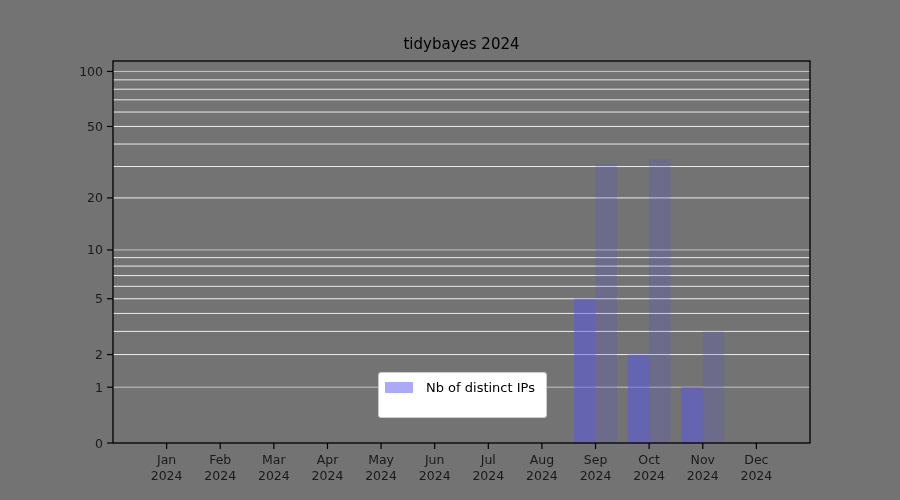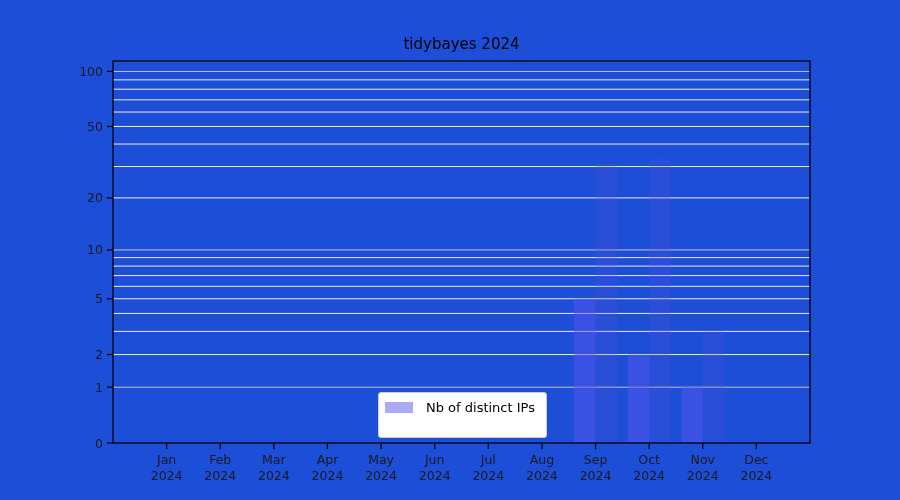--- a/index.html
+++ b/index.html
@@ -1,26 +1,26 @@
 <!DOCTYPE html>
 <html><head>
 <meta charset="utf-8">
 <style>
   html,body{margin:0;padding:0;background:#ffffff;}
   .figure{
-    position:relative;width:900px;height:500px;background:#1d4ed8;
+    position:relative;width:900px;height:500px;background:#737373;
     font-family:"DejaVu Sans",sans-serif;overflow:hidden;
   }
   .chart-title{
     position:absolute;left:113px;top:35px;width:697px;
     text-align:center;font-size:15px;color:#000000;
   }
   svg text{font-family:"DejaVu Sans",sans-serif;fill:#1a1a1a;}
   .legend{
-    position:absolute;left:378px;top:392px;width:169px;height:46px;
+    position:absolute;left:378px;top:372px;width:169px;height:46px;
     box-sizing:border-box;background:#ffffff;border:1px solid #cccccc;
     border-radius:3px;padding:6px 8px 6px 6px;
     display:flex;flex-direction:column;justify-content:space-between;
   }
   .legend-row{display:flex;align-items:center;height:16px;}
   .legend-swatch{width:28px;height:11px;margin-right:13px;flex:0 0 auto;}
   .legend-label{font-size:13px;color:#000000;white-space:nowrap;}
 </style>
 </head>
 <body>

